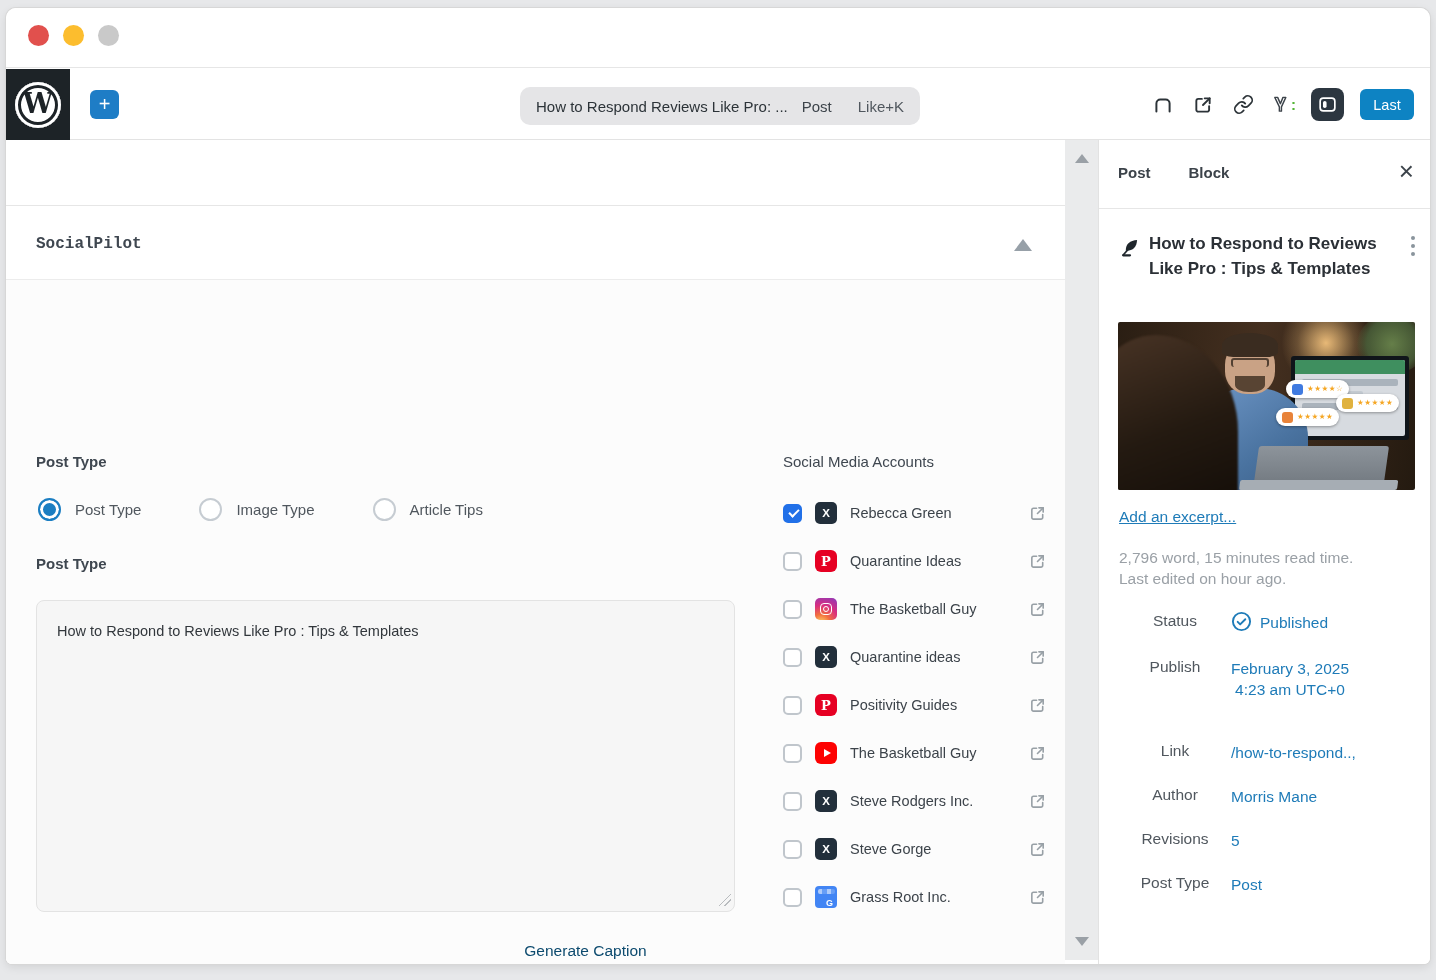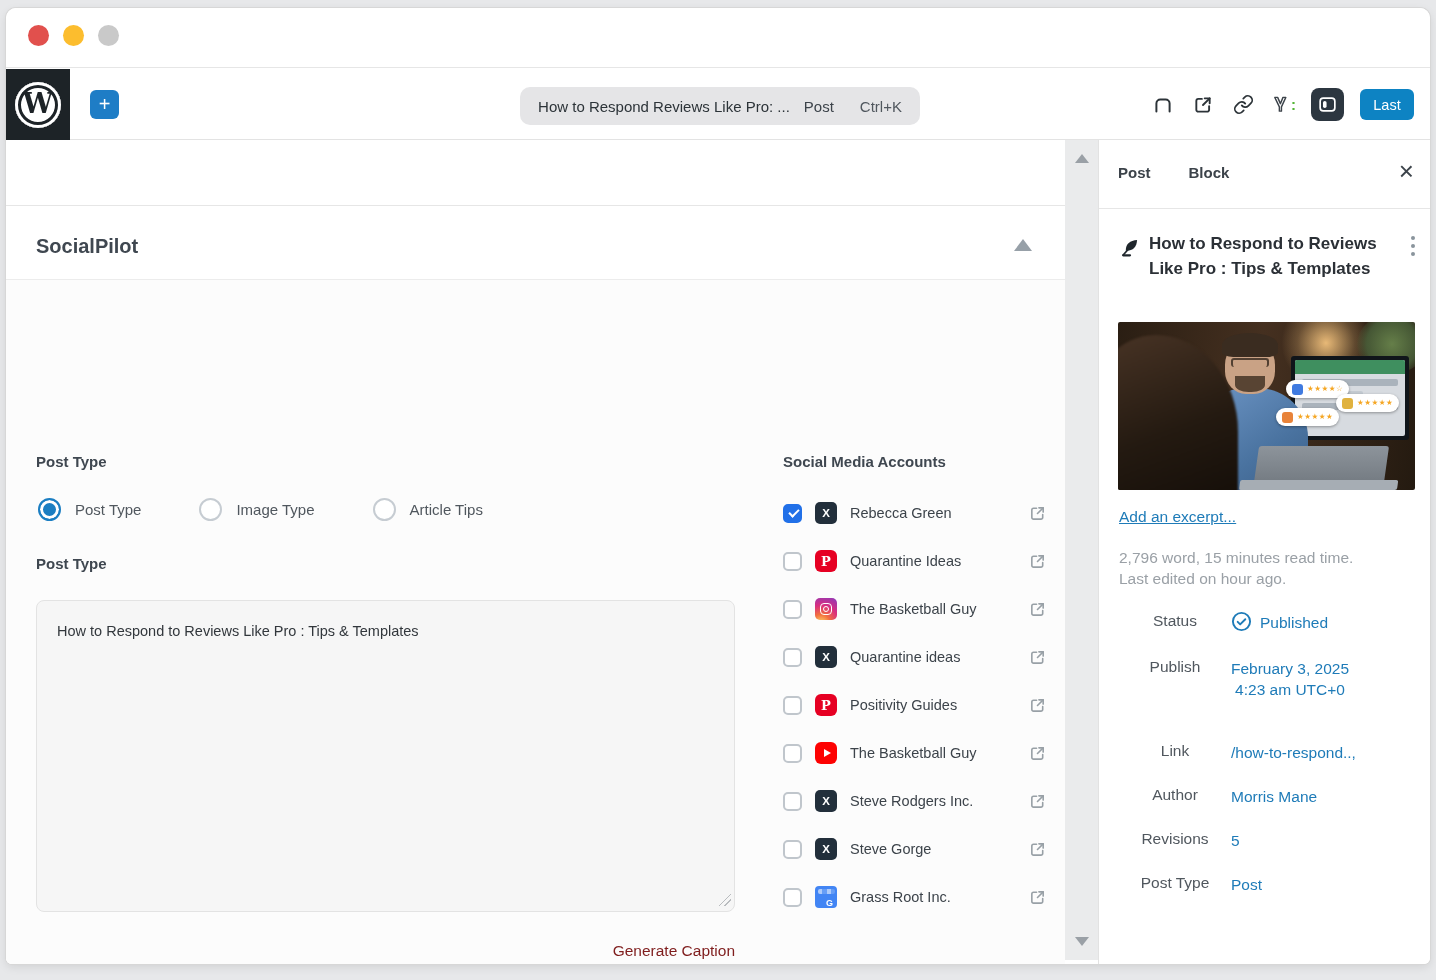--- a/index.html
+++ b/index.html
@@ -30,40 +30,40 @@
   .abar-right { position:absolute; right:16px; top:0; height:71px; display:flex; align-items:center; gap:16px; }
   .icon-btn { width:24px; height:24px; display:flex; align-items:center; justify-content:center; background:none; border:none; cursor:pointer; }
   .yoast-wrap { display:flex; align-items:center; gap:1px; }
   .yoast-colon { color:#54b435; font-weight:700; font-size:15px; letter-spacing:-1px; }
   .dark-btn { width:33px; height:33px; border-radius:8px; background:#2c3640; border:none; display:flex; align-items:center; justify-content:center; cursor:pointer; }
   .save-btn { min-width:54px; height:31px; border-radius:6px; background:#0d83c3; color:#fff; border:none; font-size:14.5px; padding:0 12px; cursor:pointer; font-family:"Liberation Sans",sans-serif; }
 
   
   .main { position:absolute; left:0; top:132px; width:1059px; height:824px; background:#fff; }
   .divider-top { position:absolute; left:0; top:65px; width:100%; height:1px; background:#e6e6e6; }
-  .panel-title { position:absolute; left:30px; top:95px; font-size:20px; font-weight:700; color:#3f4750; }
+  .panel-title { position:absolute; left:30px; top:95px; font-size:16px; font-weight:700; color:#3f4750;font-family:Liberation Mono, monospace; }
   .collapse-tri { position:absolute; left:1008px; top:99px; width:0; height:0; border-left:9px solid transparent; border-right:9px solid transparent; border-bottom:12px solid #97a0a8; cursor:pointer; }
   .panel-divider { position:absolute; left:0; top:139px; width:100%; height:1px; background:#ececec; }
   .panel-body { position:absolute; left:0; top:140px; width:100%; bottom:0; background:#fcfcfc; }
 
   .sec-label { position:absolute; font-size:15px; font-weight:700; color:#3f4750; }
   .radio-row { position:absolute; left:32px; top:218px; display:flex; gap:58px; }
   .radio-item { display:flex; align-items:center; gap:14px; cursor:pointer; }
   .radio { width:23px; height:23px; border-radius:50%; border:2px solid #c6ccd2; background:#fff; }
   .radio.selected { border-color:#1b7ec2; background:#1b7ec2; box-shadow:inset 0 0 0 3px #fff; }
   .radio-label { font-size:15px; color:#50575e; }
 
   .caption-area { position:absolute; left:30px; top:320px; width:699px; height:312px; background:#f6f6f6; border:1px solid #e3e3e3;
                   border-radius:8px; resize:none; padding:22px 20px; font-size:14.5px; color:#32373c; font-family:"Liberation Sans",sans-serif; outline:none; }
   .resize-glyph { position:absolute; left:713px; top:614px; width:12px; height:12px;
                   background:linear-gradient(135deg, transparent 0 46%, #b9bcbf 46% 54%, transparent 54% 68%, #b9bcbf 68% 76%, transparent 76%); }
-  .gen-caption { position:absolute; left:430px; top:662px; width:299px; text-align:right; font-size:15.5px; color:#7f1d1d; cursor:pointer; background:none; border:none; font-family:"Liberation Sans",sans-serif; }
-
-  
-  .accounts-title { position:absolute; left:777px; top:173px; font-size:15px; font-weight:700; color:#3f4750; }
+  .gen-caption { position:absolute; left:430px; top:662px; width:299px; font-size:15.5px; color:#0c4a6e; cursor:pointer; background:none; border:none; font-family:"Liberation Sans",sans-serif; }
+
+  
+  .accounts-title { position:absolute; left:777px; top:173px; font-size:15px; font-weight:400; color:#3f4750; }
   .accounts-list { position:absolute; left:777px; top:209px; width:263px; }
   .account-row { height:48px; display:flex; align-items:center; cursor:pointer; }
   .cb { width:19px; height:19px; border-radius:5px; border:2px solid #c0c6cc; background:#fff; flex:0 0 auto; }
   .cb.checked { background:#2170e8; border-color:#2170e8; position:relative; }
   .cb.checked::after { content:""; position:absolute; left:3.5px; top:3.5px; width:8px; height:4px; border-left:2px solid #fff; border-bottom:2px solid #fff; transform:rotate(-45deg); }
   .pi { width:22px; height:22px; border-radius:5px; display:flex; align-items:center; justify-content:center; color:#fff; font-weight:700; font-size:11.5px; margin-left:13px; flex:0 0 auto; }
   .pi-x   { background:#222f3b; }
   .pi-pin { background:#e60023; border-radius:6px; font-size:13px; font-family:"DejaVu Serif",serif; }
   .pi-ig  { background:radial-gradient(circle at 28% 115%, #fdd066 4%, #f2703f 30%, #d92e7f 60%, #9438b5 95%); }
   .ig-cam { width:12px; height:12px; border:1.6px solid #fff; border-radius:4px; position:relative; }
@@ -143,21 +143,21 @@
   <div class="adminbar">
     <div class="logo-box">
       <div class="wp-circle">
           <span class="wp-w">W</span>
         </div>
     </div>
     <button class="plus-btn">+</button>
     <div class="search-pill">
       <span>How to Respond Reviews Like Pro: ...</span>
       <span class="ctx">Post</span>
-      <span class="kbd">Ctrl+K</span>
+      <span class="kbd">Like+K</span>
     </div>
     <div class="abar-right">
       <button class="icon-btn">
         <svg width="22" height="22" viewBox="0 0 20 20">
             <path d="M4 16V8.6A3.6 3.6 0 0 1 7.6 5h4.8A3.6 3.6 0 0 1 16 8.6V16" fill="none" stroke="#2c3338" stroke-width="1.8" stroke-linecap="round"></path>
           </svg>
       </button>
       <button class="icon-btn">
         <svg width="20" height="20" viewBox="0 0 18 18">
             <path d="M14.5 10v3.2a1.8 1.8 0 0 1-1.8 1.8H4.8A1.8 1.8 0 0 1 3 13.2V5.3a1.8 1.8 0 0 1 1.8-1.8H8" fill="none" stroke="#2c3338" stroke-width="1.7" stroke-linecap="round"></path>

